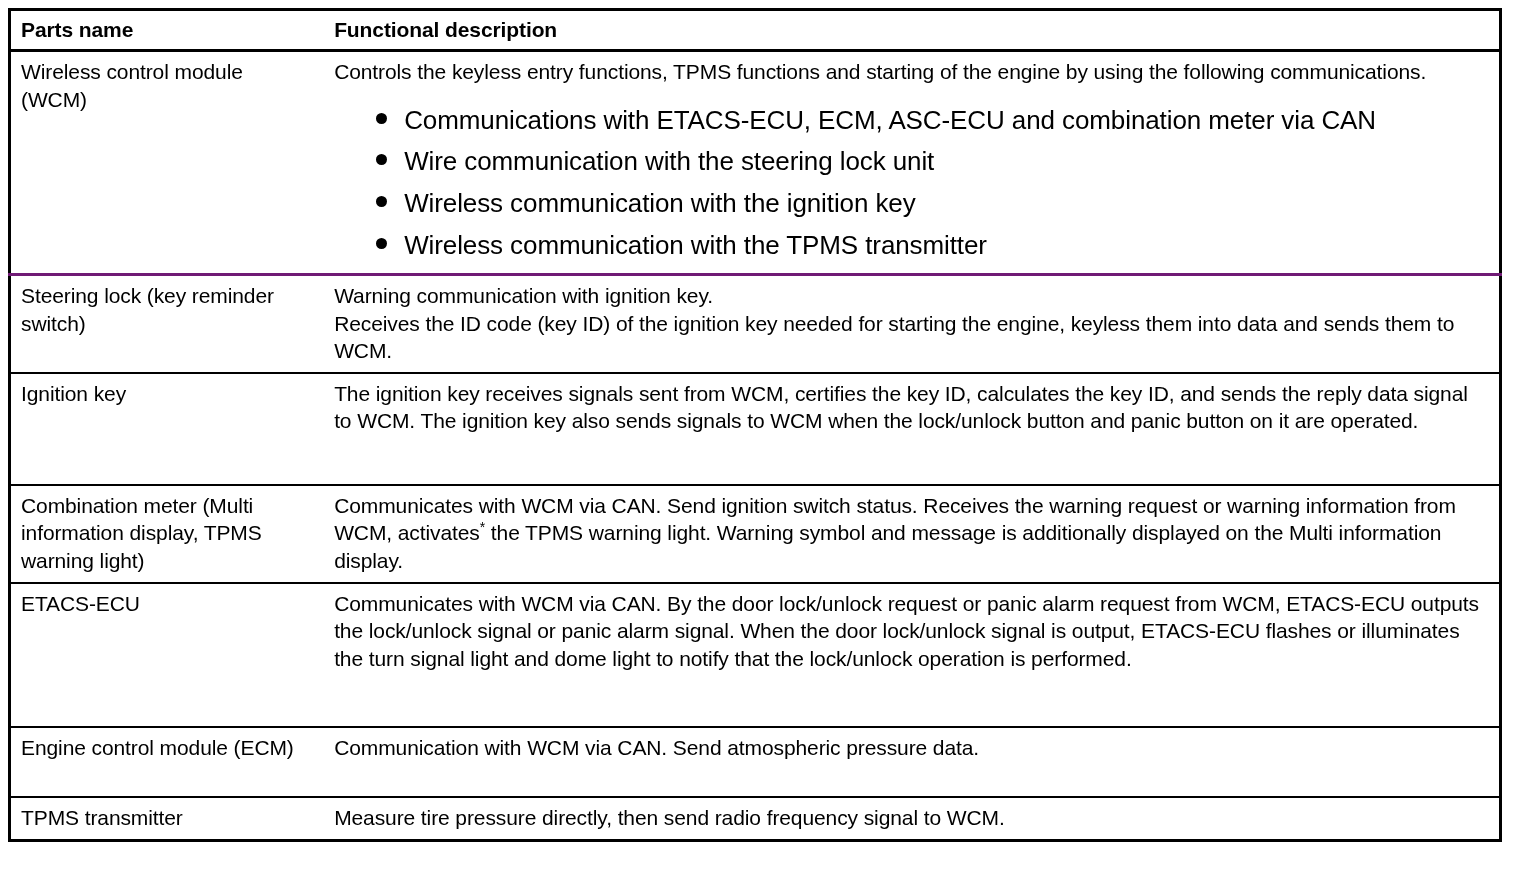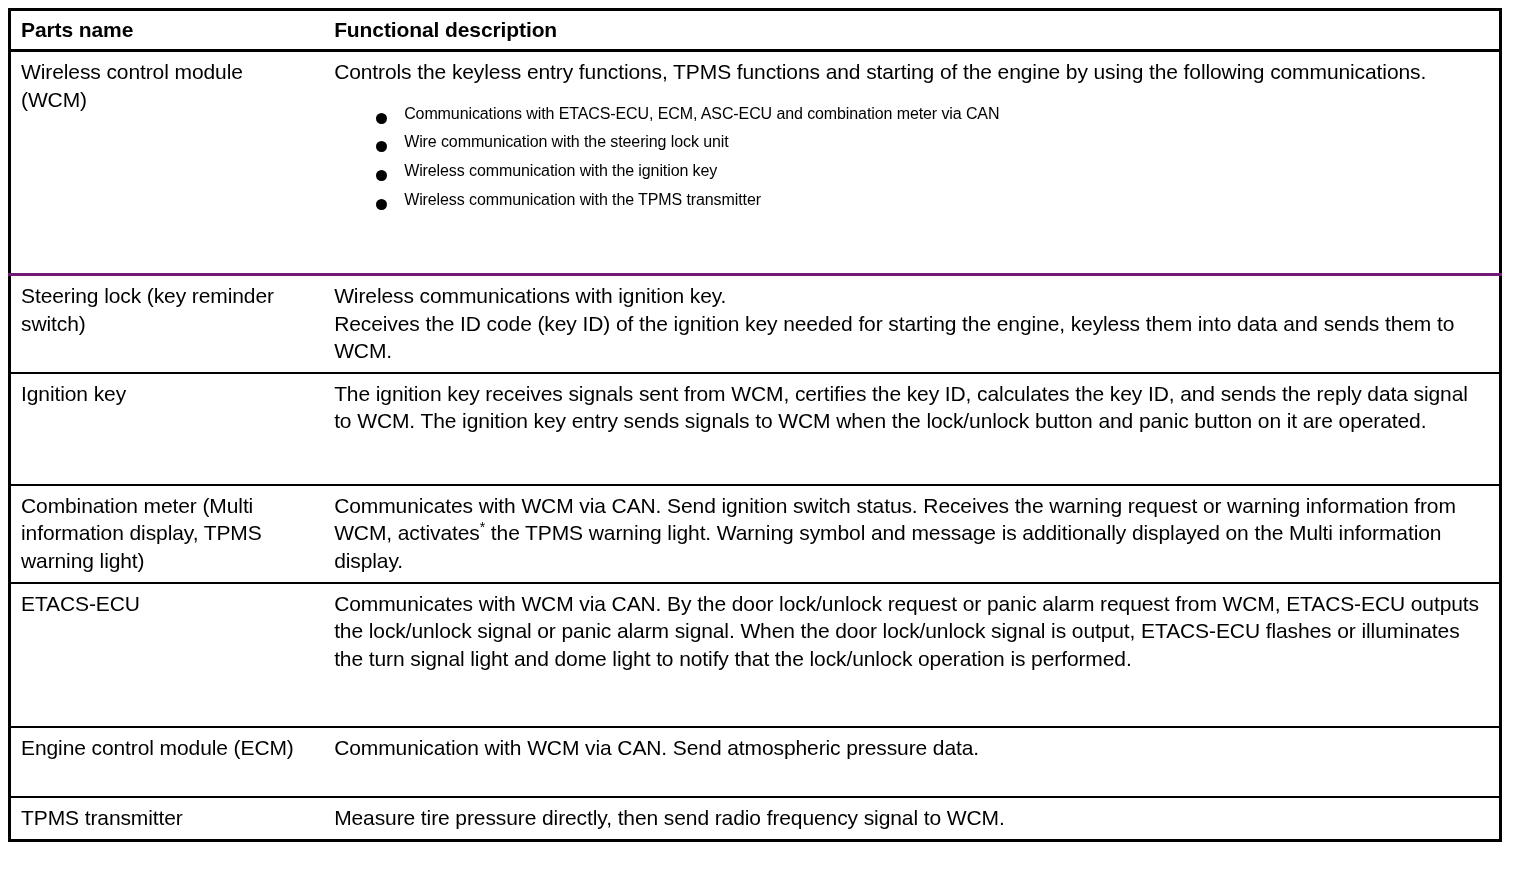--- a/index.html
+++ b/index.html
@@ -101,21 +101,21 @@
   
   ul.bullets {
     list-style: none;
     margin: 18px 0 0 0;
     padding: 0 0 0 42px;
   }
   ul.bullets li {
     position: relative;
     margin: 0 0 8px 0;
     padding-left: 28px;
-    font-size: 16px;
+    font-size: 26px;
     line-height: 1.30;
   }
   ul.bullets li:last-child {
     margin-bottom: 0;
   }
   ul.bullets li .bullet-dot {
     position: absolute;
     left: 0;
     top: 9px;
     width: 11px;
@@ -183,33 +183,33 @@
           </div>
         </td>
       </tr>
 
       <tr class="sep-thin h-row-steer">
         <td class="cell-parts">
           <div class="cell-inner">Steering lock (key reminder switch)</div>
         </td>
         <td>
           <div class="cell-inner desc">
-            <p class="para">Wireless communications with ignition key.</p>
+            <p class="para">Warning communication with ignition key.</p>
             <p class="para">Receives the ID code (key ID) of the ignition key needed for starting the engine, keyless them into data and sends them to WCM.</p>
           </div>
         </td>
       </tr>
 
       <tr class="sep-thin h-row-ign">
         <td class="cell-parts">
           <div class="cell-inner">Ignition key</div>
         </td>
         <td>
           <div class="cell-inner desc">
-            <p class="para">The ignition key receives signals sent from WCM, certifies the key ID, calculates the key ID, and sends the reply data signal to WCM. The ignition key entry sends signals to WCM when the lock/unlock button and panic button on it are operated.</p>
+            <p class="para">The ignition key receives signals sent from WCM, certifies the key ID, calculates the key ID, and sends the reply data signal to WCM. The ignition key also sends signals to WCM when the lock/unlock button and panic button on it are operated.</p>
           </div>
         </td>
       </tr>
 
       <tr class="sep-thin h-row-meter">
         <td class="cell-parts">
           <div class="cell-inner">Combination meter (Multi information display, TPMS warning light)</div>
         </td>
         <td>
           <div class="cell-inner desc">

